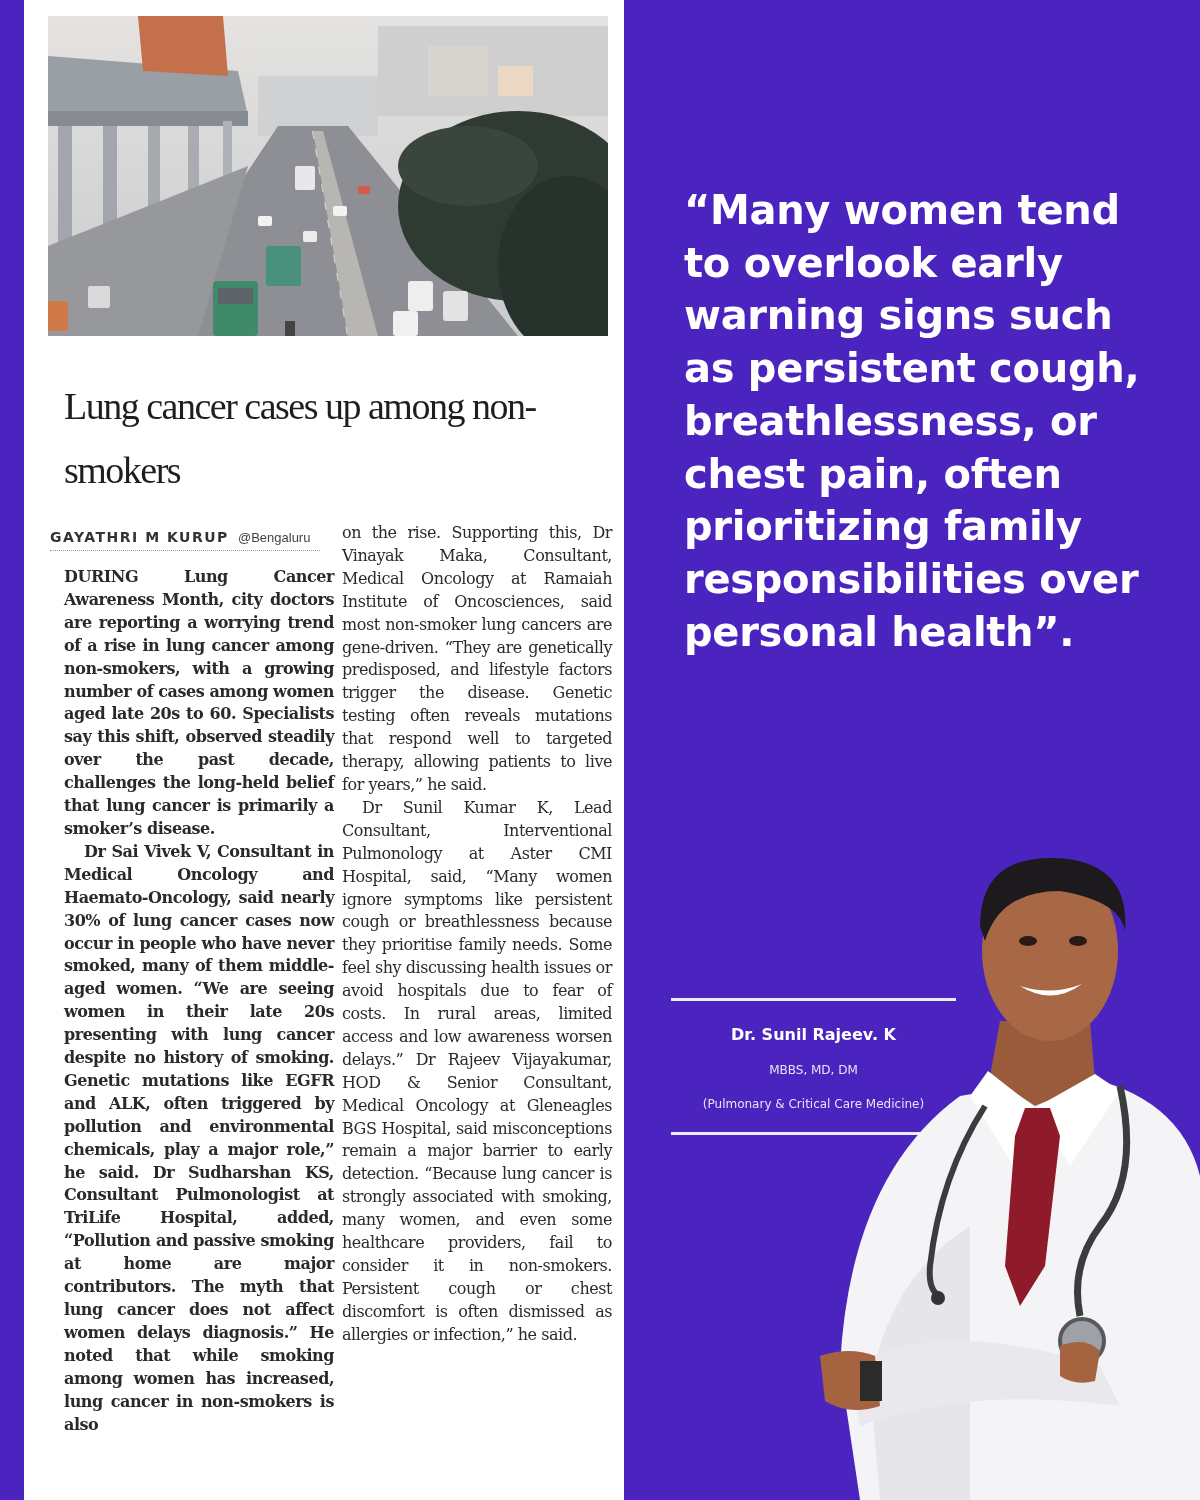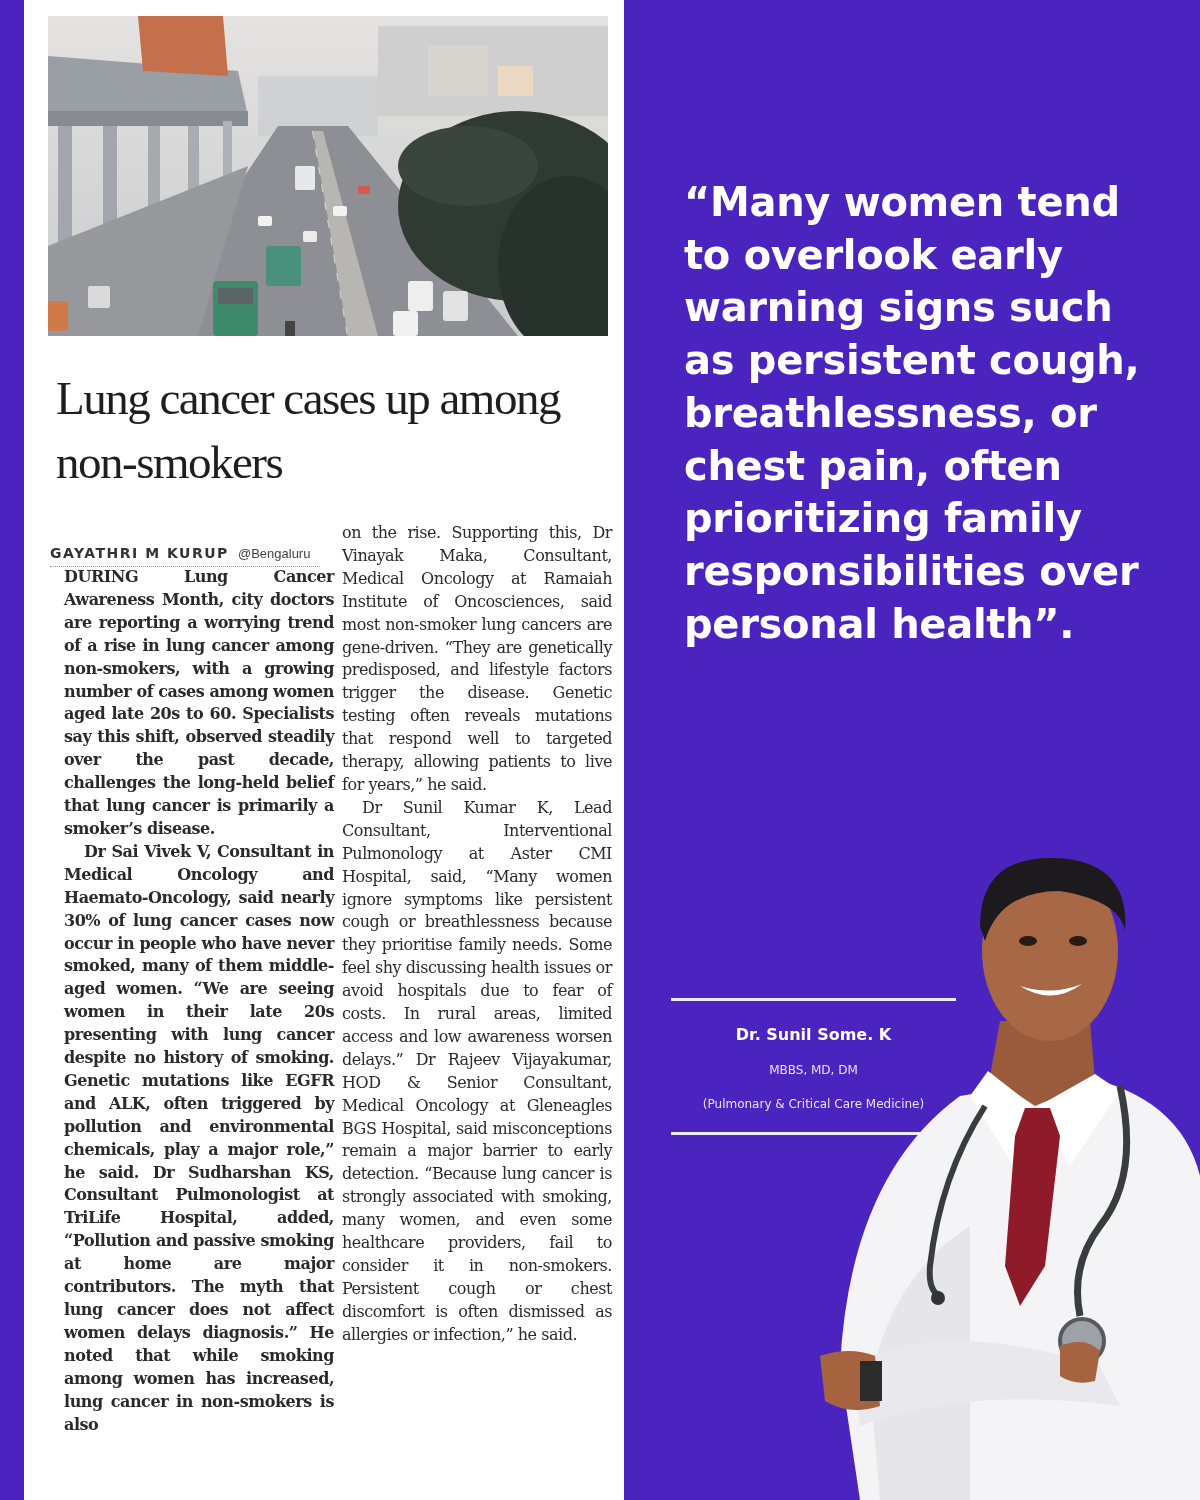--- a/index.html
+++ b/index.html
@@ -13,44 +13,43 @@
     position: absolute; left: 24px; top: 0; width: 600px; height: 1500px;
     background: #ffffff;
   }
   .photo {
     position: absolute; left: 48px; top: 16px; width: 560px; height: 320px;
     overflow: hidden; background: #cfd2d6;
   }
   .headline {
     position: absolute; left: 52px; top: 362px; width: 560px;
     font-family: "Liberation Serif", "DejaVu Serif", serif;
-    font-size: 47px; line-height: 64px; color: #1e1e1e;
-    letter-spacing: -1.5px; font-weight: normal; margin: 4px;
+    font-size: 38px; line-height: 64px; color: #1e1e1e;
+    letter-spacing: -1.5px; font-weight: normal; margin: 12px;
   }
   .byline {
     position: absolute; left: 50px; top: 527px; width: 270px;
     border-bottom: 1px dotted #999; padding-bottom: 4px;
     white-space: nowrap;
-    margin-top: 16px;
   }
   .byline .author { font-family: "DejaVu Sans", sans-serif; font-weight: bold; font-size: 14px; letter-spacing: 1.5px; color: #333; }
   .byline .loc { font-family: "Liberation Sans", sans-serif; font-size: 13px; color: #444; margin-left: 4px; }
   .col {
     position: absolute; width: 270px;
     font-family: "DejaVu Serif", serif; font-size: 16px; line-height: 22.9px;
     color: #2a2a2a; text-align: justify; hyphens: manual;
     letter-spacing: -0.45px;
   }
   .col p { margin: 0; }
   .col p.indent { text-indent: 20px; }
   .col1 { left: 64px; top: 566px; font-weight: bold; }
   .col2 { left: 342px; top: 522px; }
 
   .quote {
-    position: absolute; left: 684px; top: 176px; width: 470px;
+    position: absolute; left: 684px; top: 184px; width: 470px;
     font-family: "DejaVu Sans", sans-serif; font-weight: bold;
     font-size: 40px; line-height: 52.7px; color: #ffffff; letter-spacing: -0.3px;
     margin: 0;
   }
   .doc-info {
     position: absolute; left: 671px; top: 998px; width: 285px; text-align: center; color: #fff;
   }
   .doc-info .rule { height: 3px; background: #ececf4; margin: 0; }
   .doc-info .rule.bottom { margin-top: 20px; }
   .doc-name { font-family: "DejaVu Sans", sans-serif; font-weight: bold; font-size: 16px; margin-top: 24px; }
@@ -128,21 +127,21 @@
 
 <div class="col col2">
   <p>on the rise. Supporting this, Dr Vinayak Maka, Consultant, Medical Oncology at Ramaiah Institute of Oncosciences, said most non-smoker lung cancers are gene-driven. “They are genetically predisposed, and lifestyle factors trigger the disease. Genetic testing often reveals mutations that respond well to targeted therapy, allowing patients to live for years,” he said.</p>
   <p class="indent">Dr Sunil Kumar K, Lead Consultant, Interventional Pulmonology at Aster CMI Hospital, said, “Many women ignore symptoms like persistent cough or breathlessness because they prioritise family needs. Some feel shy discussing health issues or avoid hospitals due to fear of costs. In rural areas, limited access and low awareness worsen delays.” Dr Rajeev Vijayakumar, HOD &amp; Senior Consultant, Medical Oncology at Gleneagles BGS Hospital, said misconceptions remain a major barrier to early detection. “Because lung cancer is strongly associated with smoking, many women, and even some healthcare providers, fail to consider it in non-smokers. Persistent cough or chest discomfort is often dismissed as allergies or infection,” he said.</p>
 </div>
 
 <p class="quote">“Many women tend to overlook early warning signs such as persistent cough, breathlessness, or chest pain, often prioritizing family responsibilities over personal health”.</p>
 
 <div class="doc-info">
   <div class="rule"></div>
-  <div class="doc-name">Dr. Sunil Some. K</div>
+  <div class="doc-name">Dr. Sunil Rajeev. K</div>
   <div class="doc-cred">MBBS, MD, DM</div>
   <div class="doc-cred">(Pulmonary &amp; Critical Care Medicine)</div>
   <div class="rule bottom"></div>
 </div>
 
 <div class="doctor">
   <svg width="380" height="654" viewBox="0 0 380 654">
 
     <path d="M40,654 L20,520 Q30,330 140,250 L260,230 Q360,250 380,330 L380,654 Z" fill="#f4f4f6"></path>
     <path d="M60,654 L50,540 Q70,430 150,380 L150,654 Z" fill="#e6e6ea"></path>

